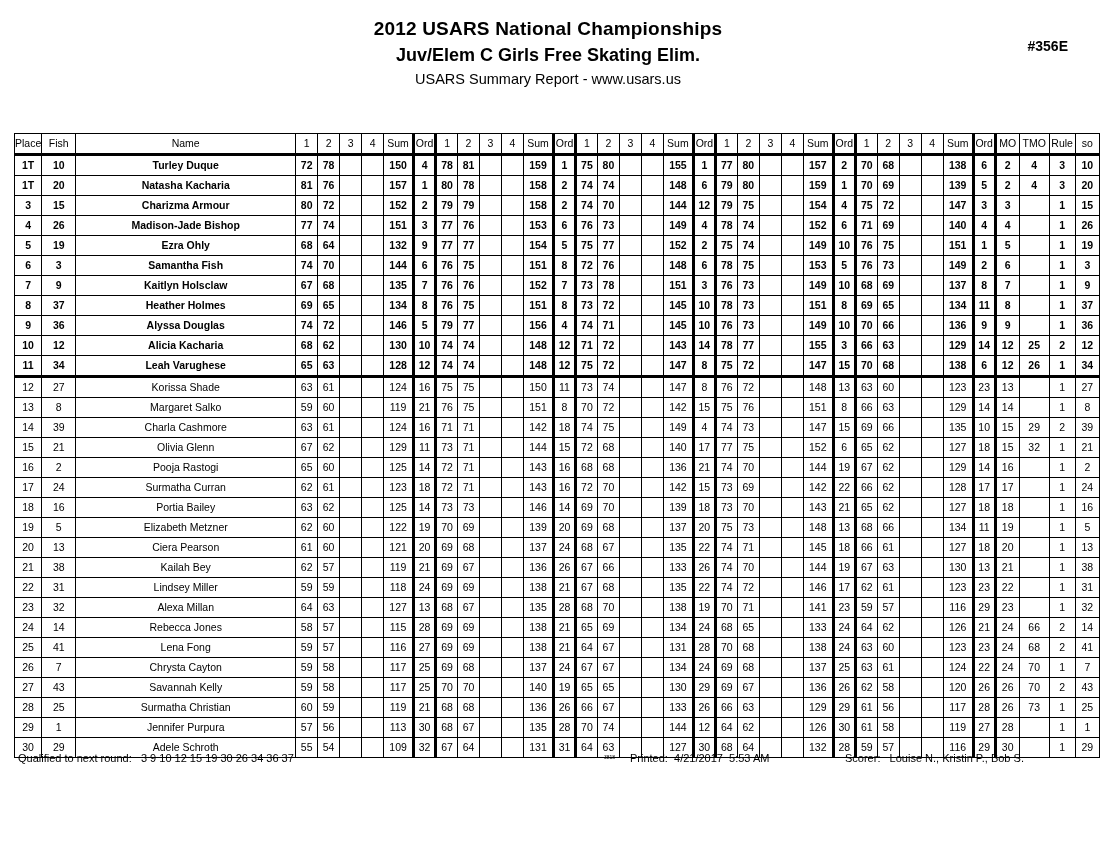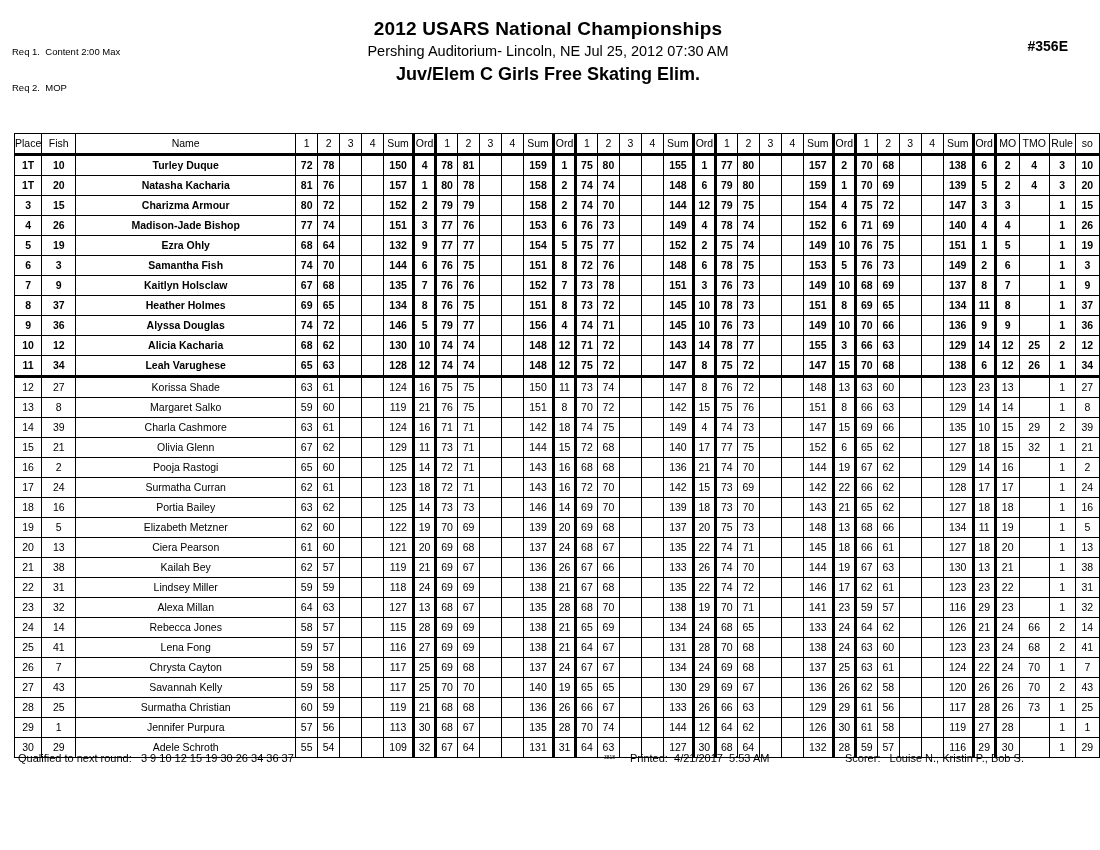--- a/index.html
+++ b/index.html
@@ -56,29 +56,25 @@
   .f-qual{position:absolute;left:18px;top:0;white-space:pre;}
   .f-tiny{position:absolute;left:604px;top:2px;font-size:5px;}
   .f-print{position:absolute;left:630px;top:0;white-space:pre;}
   .f-scorer{position:absolute;left:845px;top:0;white-space:pre;}
 </style>
 </head>
 <body>
 
 <div class="page">
 
-  <div class="reqs">
-    <div class="reqline">Req 1.  Content 2:00 Max</div>
-    <div class="reqline">Req 2.  MOP</div>
-  </div>
 
   <div class="titleblock">
     <div class="t1">2012 USARS National Championships</div>
-    <div class="t2">Pershing Auditorium- Lincoln, NE  Jul 25, 2012  07:30 AM</div>
     <div class="t3">Juv/Elem C Girls Free Skating  Elim.</div>
+    <div class="t4">USARS Summary Report - www.usars.us</div>
   </div>
   <div class="eventno">#356E</div>
 
   <div class="tblwrap">
     <table class="main">
       <colgroup>
         <col class="c-place">
           <col class="c-cont">
           <col class="c-name">
         <col class="c-j">

